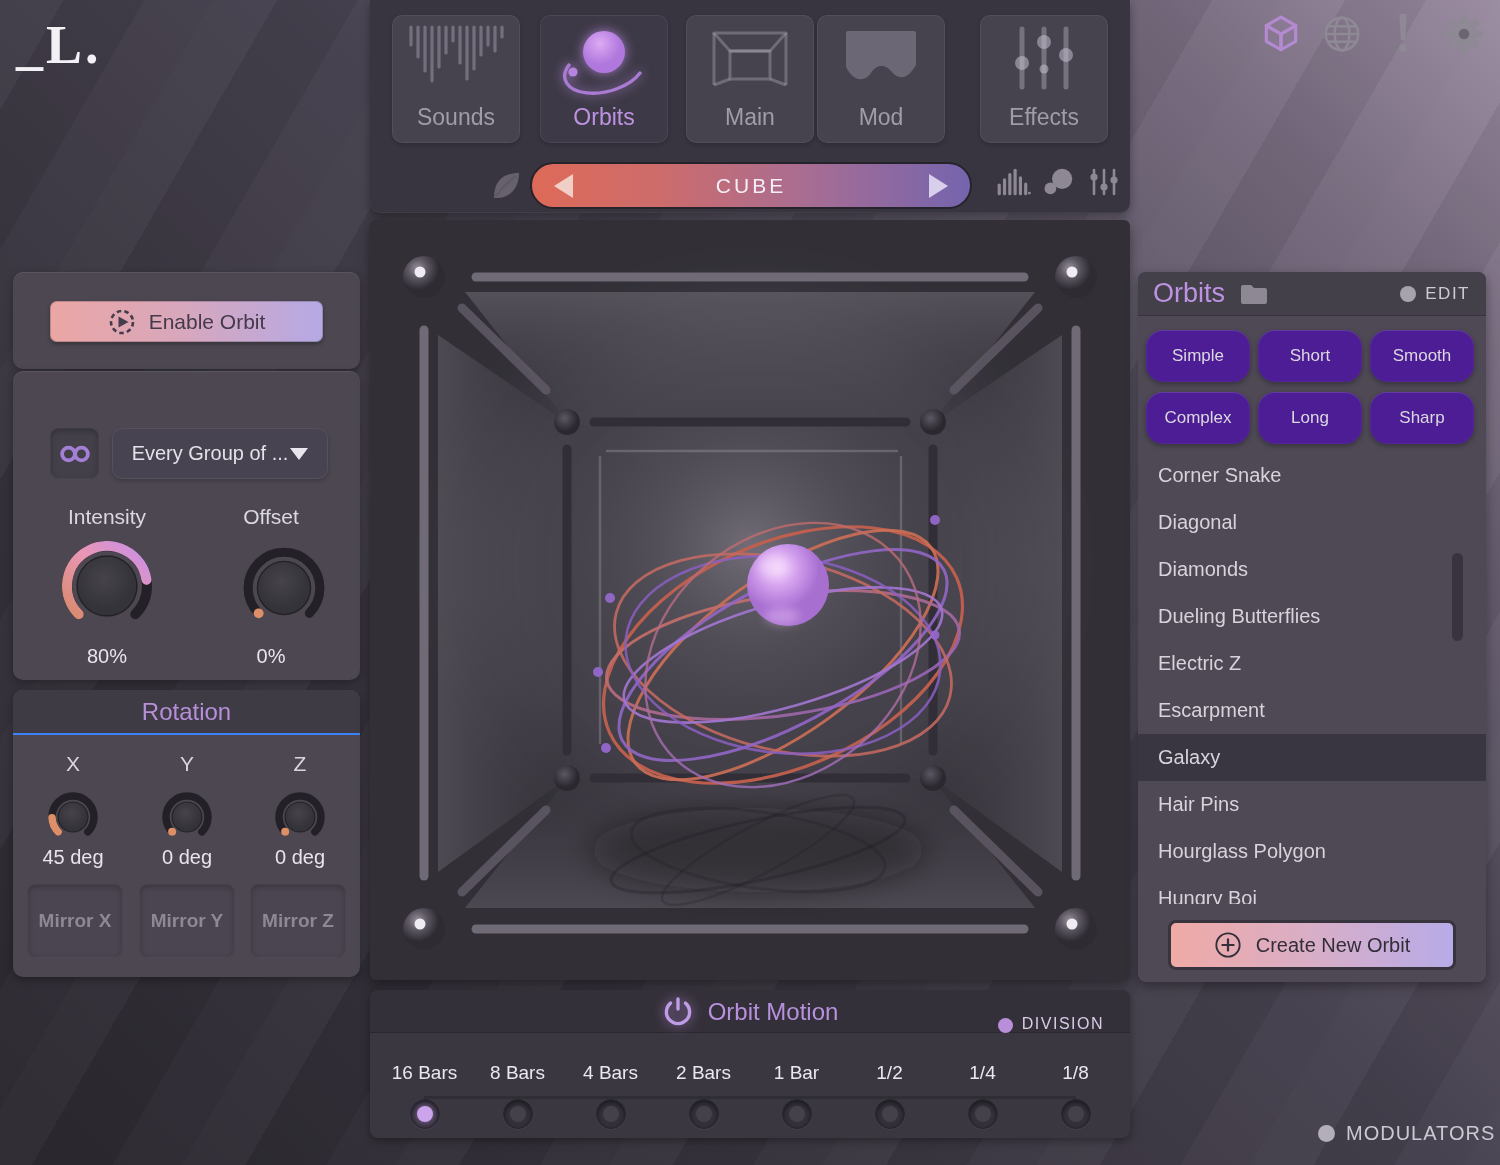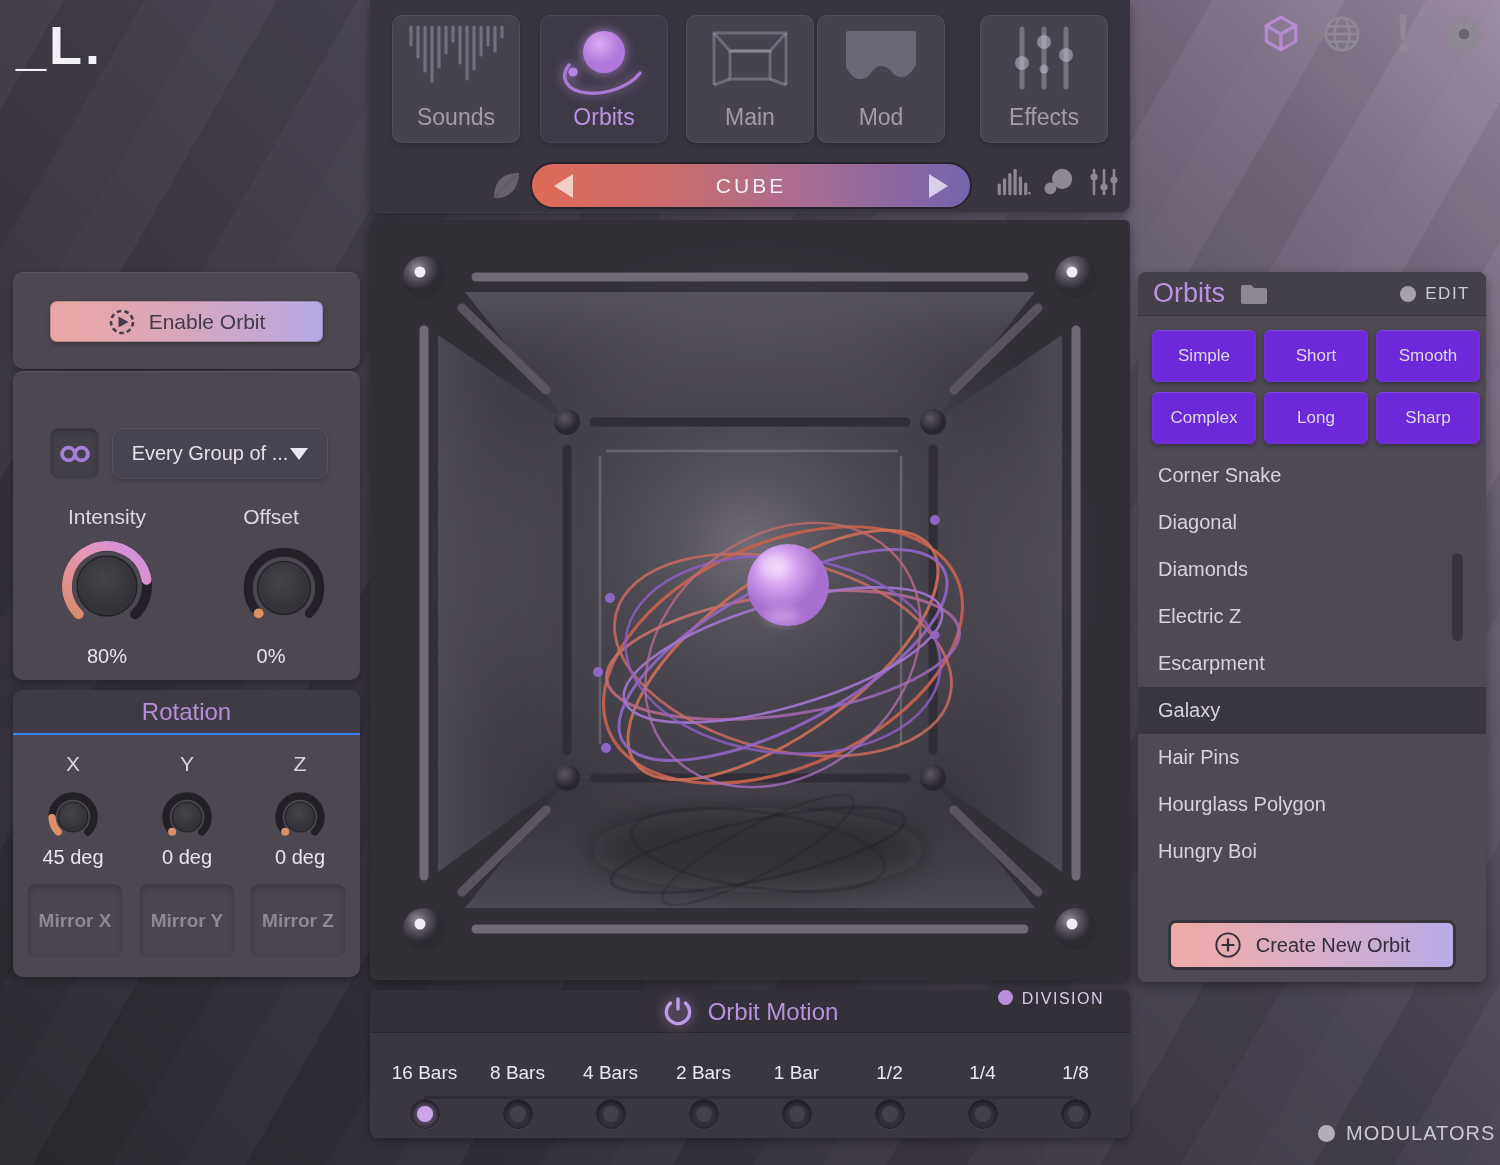--- a/index.html
+++ b/index.html
@@ -8,21 +8,21 @@
     font-family:"Liberation Sans","DejaVu Sans",sans-serif;
     background:
       repeating-linear-gradient(120deg, rgba(255,255,255,0.022) 0 55px, rgba(0,0,0,0.055) 55px 125px, rgba(255,255,255,0.012) 125px 185px),
       linear-gradient(45deg,#2b2830 0%,#38343e 30%,#46414e 55%,#5c5565 72%,#786c80 87%,#9a8ba1 100%);
     color:#d8d4dc;
   }
   .abs{position:absolute;}
   svg{display:block;}
 
   
-  #logo{left:16px;top:14px;font-family:Liberation Sans, sans-serif;font-weight:bold;font-size:54px;color:#f3f1f5;letter-spacing:3px;}
+  #logo{left:16px;top:14px;font-family:Liberation Serif, serif;font-weight:bold;font-size:54px;color:#f3f1f5;letter-spacing:3px;}
 
   
   #top-icons{right:14px;top:12px;display:flex;align-items:center;gap:17px;}
   #top-icons .ticon{width:44px;height:44px;display:flex;align-items:center;justify-content:center;cursor:pointer;}
 
   
   #top-panel{left:370px;top:0;width:760px;height:213px;background:#393540;border-radius:0 0 10px 10px;box-shadow:0 4px 10px rgba(0,0,0,0.35), inset 0 -1px 0 rgba(255,255,255,0.05);}
   .tab{position:absolute;top:15px;width:128px;height:128px;border-radius:10px;background:#46424e;box-shadow:inset 0 0 0 1px rgba(255,255,255,0.07), 0 2px 4px rgba(0,0,0,0.2);cursor:pointer;}
   .tab.selected{background:#3d3946;}
   .tab .tab-icon{position:absolute;top:8px;left:9px;}
@@ -71,44 +71,44 @@
     display:flex;align-items:center;justify-content:center;font-size:19px;font-weight:bold;color:#8d8894;cursor:pointer;}
 
   
   #center-panel{left:370px;top:220px;width:760px;height:760px;border-radius:6px;background:#322f37;box-shadow:0 4px 12px rgba(0,0,0,0.4);}
 
   
   #bottom-panel{left:370px;top:990px;width:760px;height:148px;background:#3a3741;border-radius:8px;box-shadow:0 3px 8px rgba(0,0,0,0.35);}
   #om-header{position:absolute;left:0;top:0;width:100%;height:43px;background:#343039;border-radius:8px 8px 0 0;border-bottom:1px solid #2a272f;box-sizing:border-box;}
   #om-title-group{position:absolute;left:0;right:0;top:0;height:43px;display:flex;align-items:center;justify-content:center;gap:14px;}
   #om-title{font-size:24px;color:#b791dd;}
-  #division-badge{position:absolute;right:26px;top:0;height:43px;display:flex;align-items:flex-start;gap:9px;cursor:pointer;}
+  #division-badge{position:absolute;right:26px;top:0;height:43px;display:flex;align-items:flex-end;gap:9px;cursor:pointer;}
   #division-badge .dot{width:15px;height:15px;border-radius:50%;background:#b98fd9;}
   #division-badge span{font-size:16px;letter-spacing:1.5px;color:#d9cce9;}
   #division-row{position:absolute;left:8px;top:52px;right:8px;display:flex;}
   .div-item{width:93px;display:flex;flex-direction:column;align-items:center;}
   .div-label{font-size:19px;color:#eae7ee;height:24px;margin-top:20px;}
   .radio{margin-top:13px;width:30px;height:30px;border-radius:50%;background:#34313a;border:1px solid #27252c;box-sizing:border-box;
     box-shadow:inset 0 2px 5px rgba(0,0,0,0.55), 0 1px 1px rgba(255,255,255,0.05);
     display:flex;align-items:center;justify-content:center;cursor:pointer;z-index:2;}
   .radio .pip{width:16px;height:16px;border-radius:50%;background:#44414b;}
   .radio.selected .pip{background:#cba4ec;box-shadow:0 0 9px rgba(195,150,235,0.7);}
   #radio-line{position:absolute;left:54px;right:54px;top:106px;height:3px;background:#2f2d35;z-index:1;}
 
   
   #orbits-panel{left:1138px;top:272px;width:348px;height:710px;background:#4e4954;border-radius:8px;box-shadow:0 4px 12px rgba(0,0,0,0.35);overflow:hidden;}
   #orbits-header{position:absolute;left:0;top:0;width:100%;height:44px;background:#444049;border-bottom:1px solid #36333c;box-sizing:border-box;display:flex;align-items:center;}
   #orbits-title{margin-left:15px;font-size:27px;color:#bb93e2;}
   #orbits-folder{margin-left:14px;cursor:pointer;}
   #edit-toggle{position:absolute;right:16px;top:0;height:44px;display:flex;align-items:center;gap:9px;cursor:pointer;}
   #edit-toggle .dot{width:16px;height:16px;border-radius:50%;background:#a7a2ad;}
   #edit-toggle span{font-size:17px;letter-spacing:1.5px;color:#cfcbd4;}
-  .filter-btn{position:absolute;width:104px;height:52px;border-radius:6px;background:#6d28d9;
+  .filter-btn{position:absolute;width:104px;height:52px;border-radius:17px;background:#4c1d95;
     box-shadow:0 2px 5px rgba(0,0,0,0.3), inset 0 1px 0 rgba(255,255,255,0.10), inset 0 0 0 1px rgba(255,255,255,0.04);
-    display:flex;align-items:center;justify-content:center;font-size:17px;color:#dcd8e0;cursor:pointer;margin-left:6px;}
+    display:flex;align-items:center;justify-content:center;font-size:17px;color:#dcd8e0;cursor:pointer;}
   #orbit-list{position:absolute;left:0;top:180px;width:100%;height:452px;overflow:hidden;}
   .orbit-item{height:47px;line-height:47px;padding-left:20px;font-size:20px;color:#d7d3db;cursor:pointer;}
   .orbit-item.selected{background:#393641;}
   #list-scrollbar{position:absolute;left:314px;top:281px;width:11px;height:88px;border-radius:6px;background:#38343e;cursor:pointer;}
   #create-btn{position:absolute;left:30px;top:648px;width:282px;height:44px;border-radius:8px;border:3px solid #37343d;
     background:linear-gradient(90deg,#efaaa5,#d9aec7 50%,#b7abe8);
     display:flex;align-items:center;justify-content:center;gap:14px;cursor:pointer;box-sizing:content-box;}
   #create-btn span{color:#332d39;font-size:20px;}
 
   
@@ -628,20 +628,21 @@
         <span>Long</span>
       </div>
     <div class="filter-btn" style="left:232px;top:120px">
         <span>Sharp</span>
       </div>
 
     <div id="orbit-list">
       <div class="orbit-item">Corner Snake</div>
       <div class="orbit-item">Diagonal</div>
       <div class="orbit-item">Diamonds</div>
+      <div class="orbit-item">Dueling Butterflies</div>
       <div class="orbit-item">Electric Z</div>
       <div class="orbit-item">Escarpment</div>
       <div class="orbit-item selected">Galaxy</div>
       <div class="orbit-item">Hair Pins</div>
       <div class="orbit-item">Hourglass Polygon</div>
       <div class="orbit-item">Hungry Boi</div>
     </div>
     <div id="list-scrollbar"></div>
 
     <div id="create-btn">

